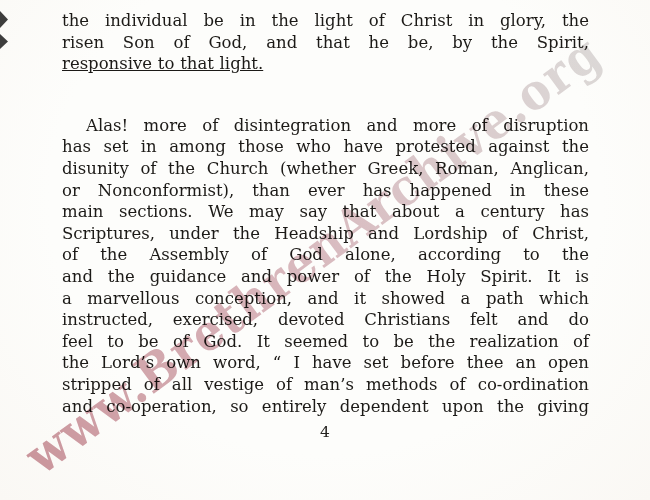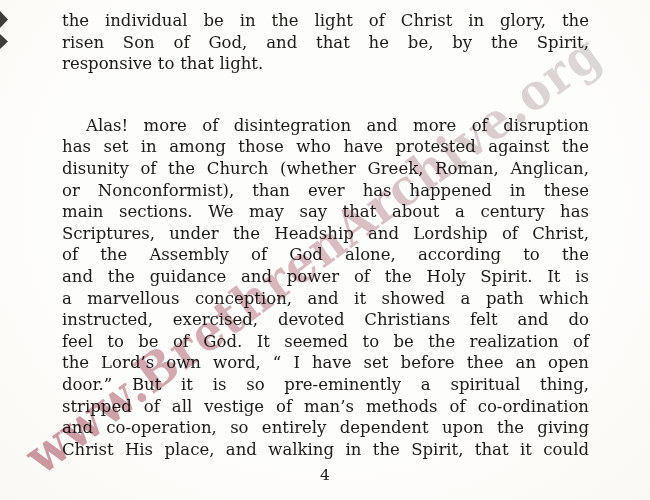--- a/index.html
+++ b/index.html
@@ -25,20 +25,21 @@
     -webkit-font-smoothing: antialiased;
   }
   .ln {
     text-align: justify;
     text-align-last: justify;
     white-space: normal;
     word-spacing: 0.5px;
   }
   .ln.lastline {
     text-align-last: left;
+    text-decoration: underline;
   }
   .ln.indent {
     text-indent: 24px;
     margin-top: 40px;
   }
   .it {
   }
   .page-number {
     text-align: center;
     margin-top: 5px;
@@ -78,24 +79,22 @@
   <div class="ln">disunity of the Church (whether Greek, Roman, Anglican,</div>
   <div class="ln"><span>or Nonconformist), than ever has happened in </span><span class="it">these</span></div>
   <div class="ln">main sections. We may say that about a century has</div>
   <div class="ln">Scriptures, under the Headship and Lordship of Christ,</div>
   <div class="ln">of the Assembly of God alone, according to the</div>
   <div class="ln">and the guidance and power of the Holy Spirit. It is</div>
   <div class="ln">a marvellous conception, and it showed a path which</div>
   <div class="ln">instructed, exercised, devoted Christians felt and do</div>
   <div class="ln">feel to be of God. It seemed to be the realization of</div>
   <div class="ln">the Lord’s own word, “ I have set before thee an open</div>
-  <div class="ln">door.” But it is so pre-eminently a spiritual thing,</div>
   <div class="ln">stripped of all vestige of man’s methods of co-ordination</div>
   <div class="ln">and co-operation, so entirely dependent upon the giving</div>
-  <div class="ln">Christ His place, and walking in the Spirit, that it could</div>
 
   <div class="page-number">4</div>
 </div>
 
 <div class="edge-mark m1"></div>
 <div class="edge-mark m2"></div>
 
 <svg class="watermark" width="650" height="500" viewBox="0 0 650 500" aria-hidden="true">
   <defs>
     <linearGradient id="wmg" x1="0" y1="0" x2="700" y2="0" gradientUnits="userSpaceOnUse">

